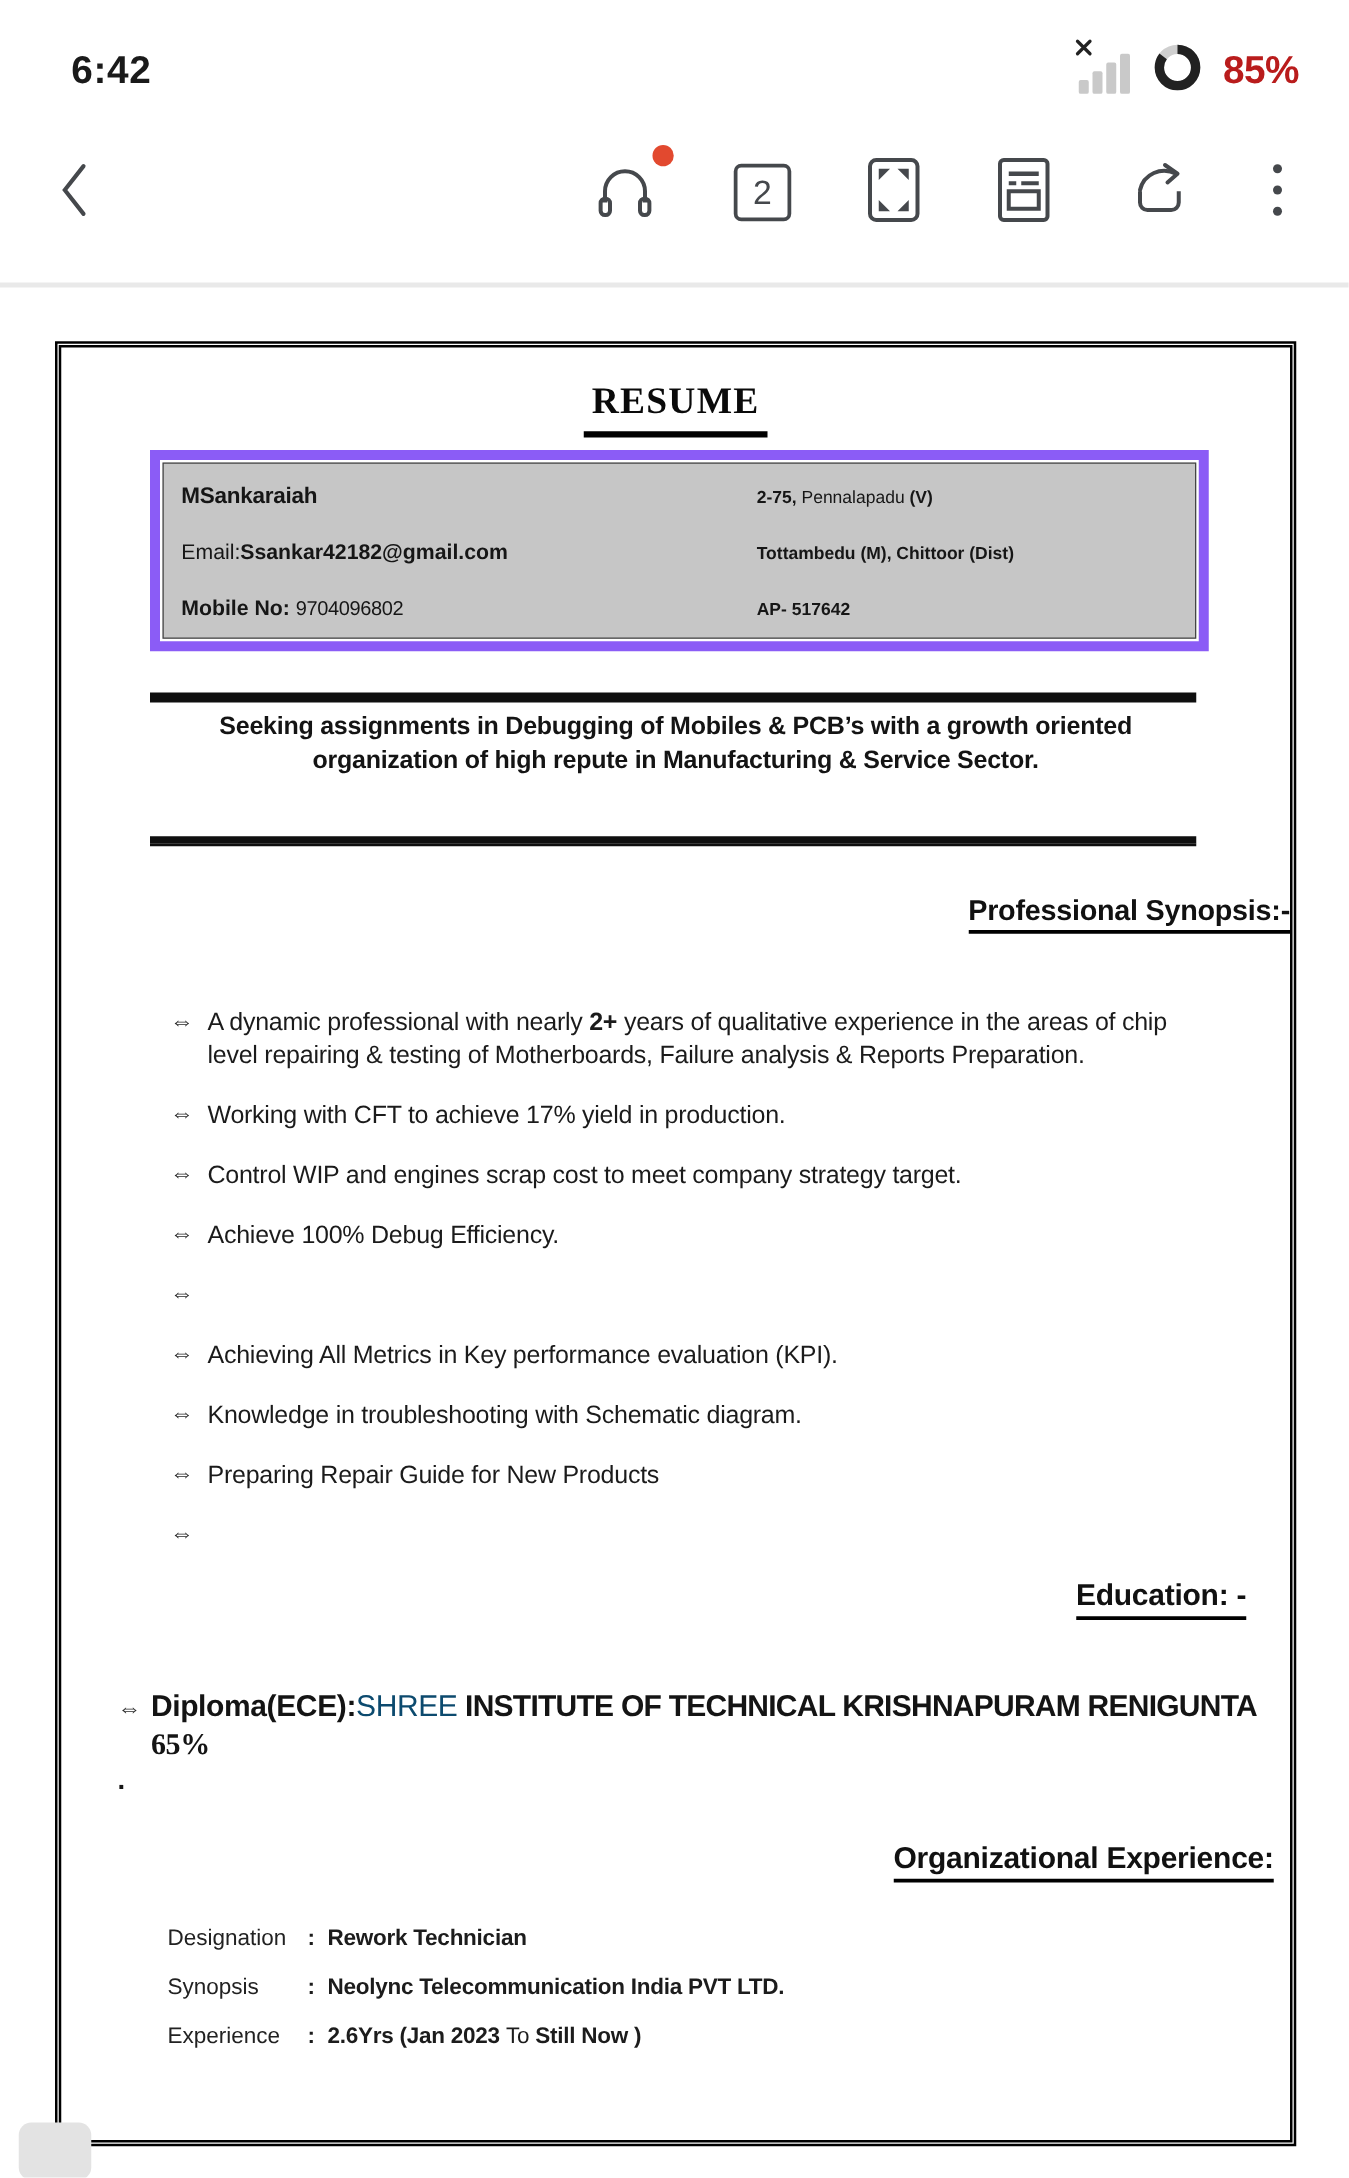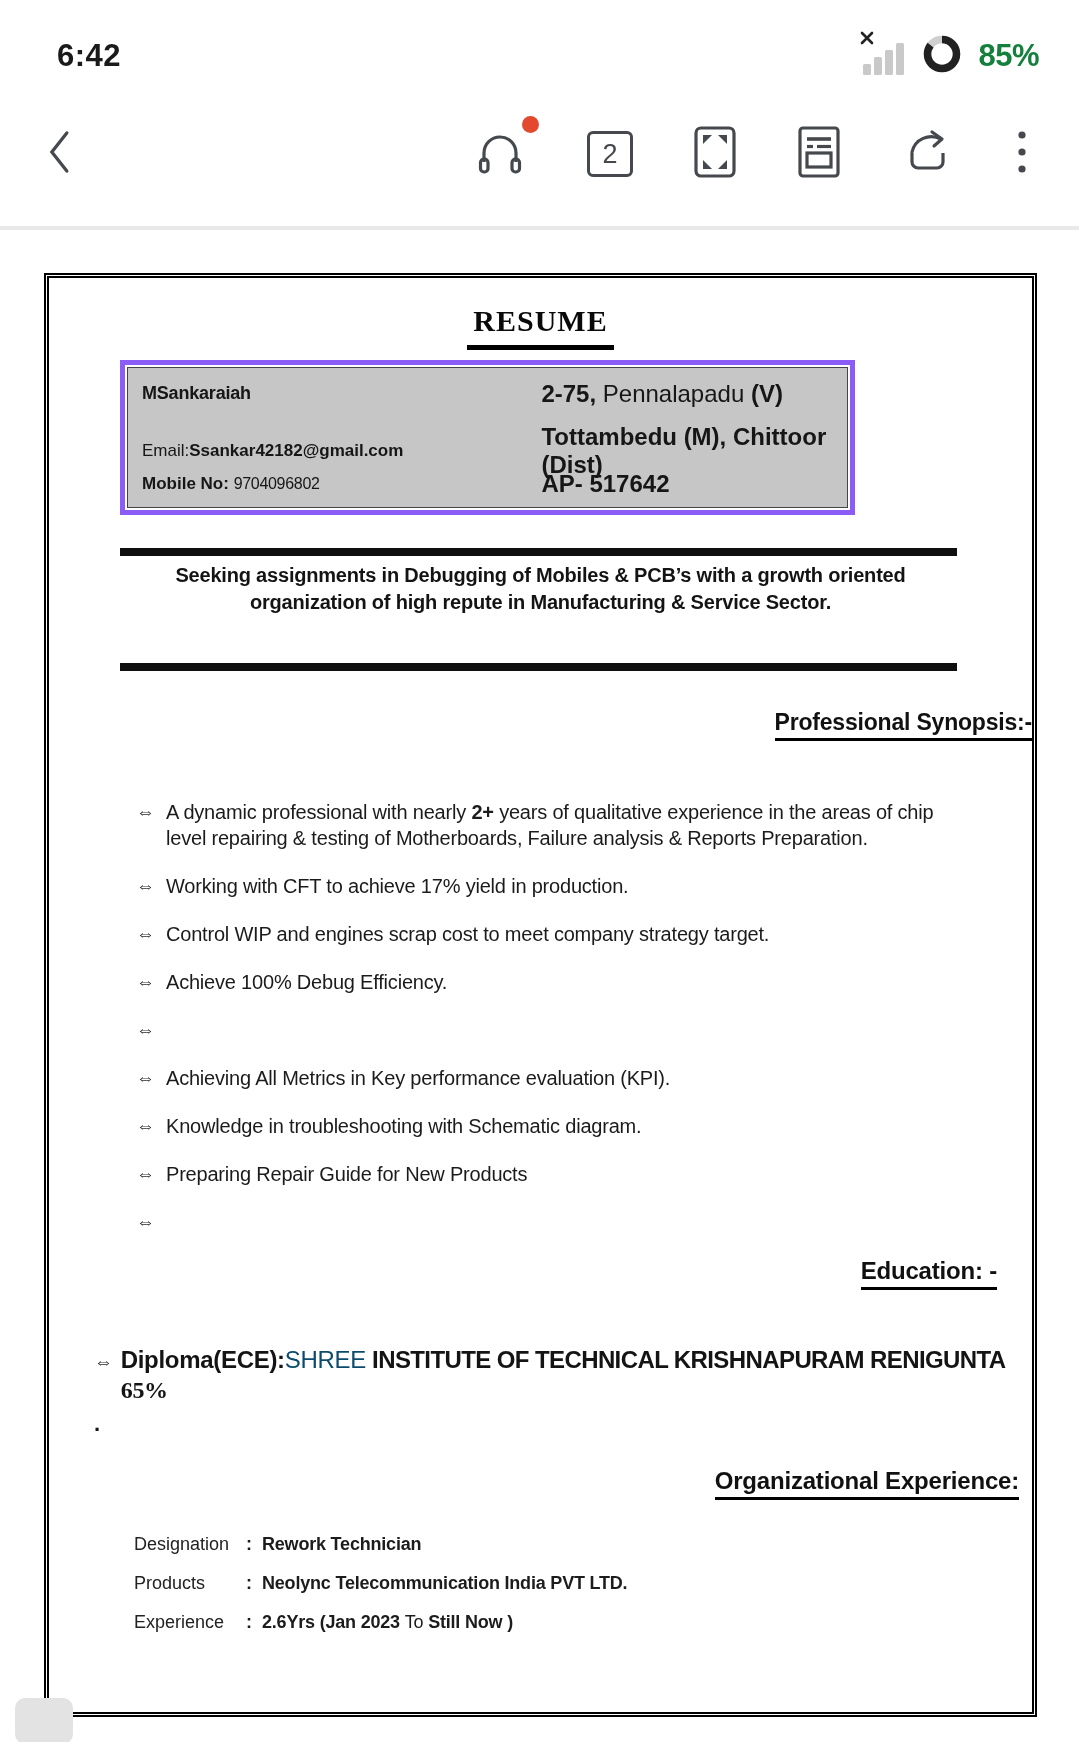--- a/index.html
+++ b/index.html
@@ -4,21 +4,21 @@
 <style>
   * { margin:0; padding:0; box-sizing:border-box; }
   html,body { width:1079px; height:1742px; background:#fff; overflow:hidden;
     font-family:"Liberation Sans", sans-serif; color:#161616; position:relative; }
 
   
   .status-bar { height:96px; display:flex; align-items:center;
     padding:16px 40px 0 57px; }
   .sb-time { font-size:31px; font-weight:600; color:#1a1a1a; letter-spacing:.5px; }
   .sb-right { margin-left:auto; display:flex; align-items:center; gap:14px; }
-  .sb-pct { font-size:31px; font-weight:600; color:#15803d; letter-spacing:-.5px; }
+  .sb-pct { font-size:31px; font-weight:600; color:#b91c1c; letter-spacing:-.5px; }
 
   
   .toolbar { height:110px; display:flex; align-items:center; padding:6px 52px 0 45px; }
   .tb-back { width:46px; height:52px; display:flex; align-items:center; cursor:pointer; }
   .tb-group { margin-left:auto; display:flex; align-items:center; gap:60px; }
   .tb-btn { position:relative; display:flex; align-items:center; justify-content:center; cursor:pointer; }
   .icon-stroke { stroke:#45484c; fill:none; stroke-width:3.2; }
   .page2-box { width:46px; height:46px; border:3px solid #45484c; border-radius:6px;
     display:flex; align-items:center; justify-content:center;
     font-size:27px; color:#45484c; font-weight:500; }
@@ -28,28 +28,28 @@
 
   
   .page { position:relative; margin:43px 0 0 44px; width:993px; height:1444px;
     border:5px double #000; background:#fff; }
 
   .title-wrap { text-align:center; margin-top:20px; }
   .doc-title { display:inline-block; font-family:"Liberation Serif", serif;
     font-weight:bold; font-size:30px; line-height:46px; letter-spacing:1px;
     border-bottom:5px solid #000; padding:0 6px 1px; color:#0a0a0a; }
 
-  .contact-outer { margin:10px 0 0 71px; width:735px; border:5px solid #8b5cf6;
+  .contact-outer { margin:10px 0 0 71px; width:847px; border:8px solid #8b5cf6;
     padding:2px; background:#fff; }
   .contact-inner { border:1px solid #444; background:#c6c6c6; padding:10px 0 8px; }
   .contact-row { display:grid; grid-template-columns:57.5% 42.5%; height:31px;
     align-items:center; margin-bottom:14px; }
   .contact-row:last-child { margin-bottom:0; }
   .c-left { padding-left:14px; font-size:17px; }
-  .c-right { font-size:24px; }
+  .c-right { font-size:14px; }
   .bold { font-weight:bold; }
   .c-name { font-size:18px; font-weight:bold; letter-spacing:-.2px; }
   .c-plain { font-weight:normal; }
   .c-mobile-val { font-weight:normal; font-size:16px; letter-spacing:-.3px; }
 
   .hrule { margin-left:71px; width:837px; height:2px;
     border-top:6px solid #0f0f0f; border-bottom:2px solid #0f0f0f; }
   .rule-1 { margin-top:33px; }
   .rule-2 { margin-top:47px; }
 
@@ -275,21 +275,21 @@
     <span class="sec-head org-head">Organizational Experience:</span>
   </div>
 
   <div class="exp-rows">
     <div class="exp-row">
       <span class="exp-label">Designation</span>
       <span class="exp-colon">:</span>
       <span class="exp-val">Rework Technician</span>
     </div>
     <div class="exp-row">
-      <span class="exp-label">Products</span>
+      <span class="exp-label">Synopsis</span>
       <span class="exp-colon">:</span>
       <span class="exp-val">Neolync Telecommunication India PVT LTD.</span>
     </div>
     <div class="exp-row">
       <span class="exp-label">Experience</span>
       <span class="exp-colon">:</span>
       <span class="exp-val"><span>2.6Yrs (Jan 2023 </span><span class="normal">To</span><span> Still Now )</span></span>
     </div>
   </div>
 

